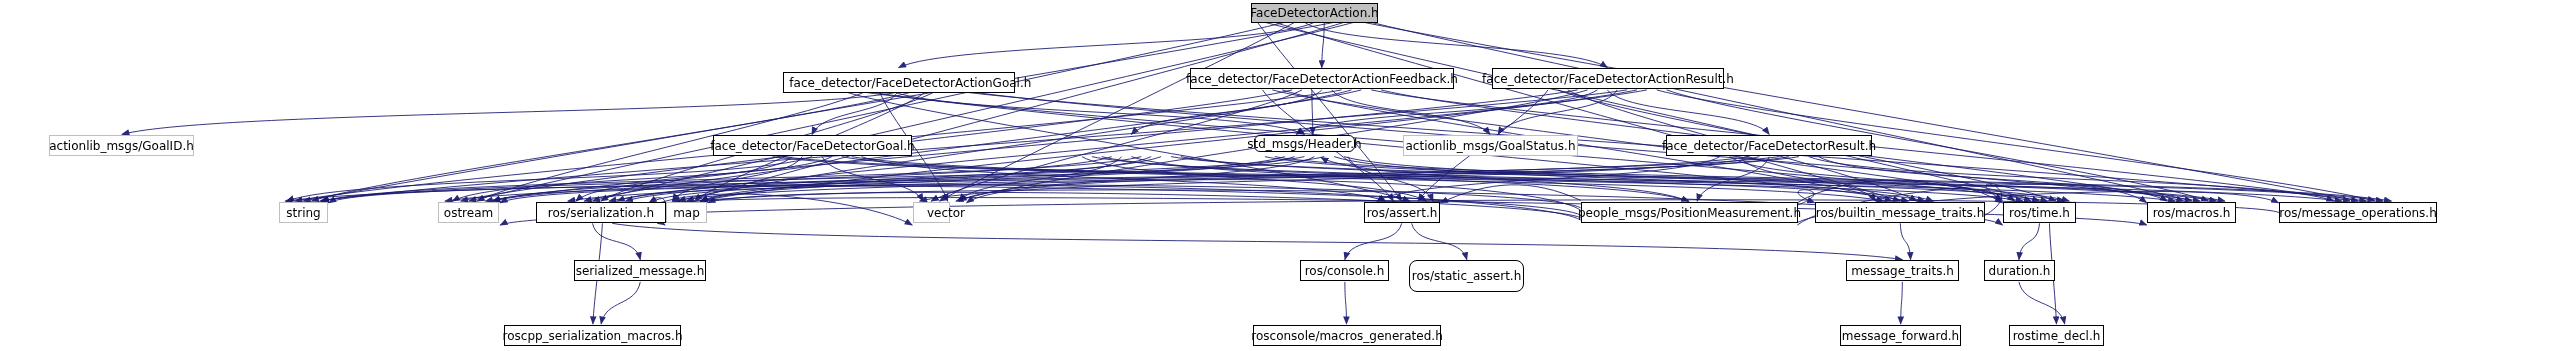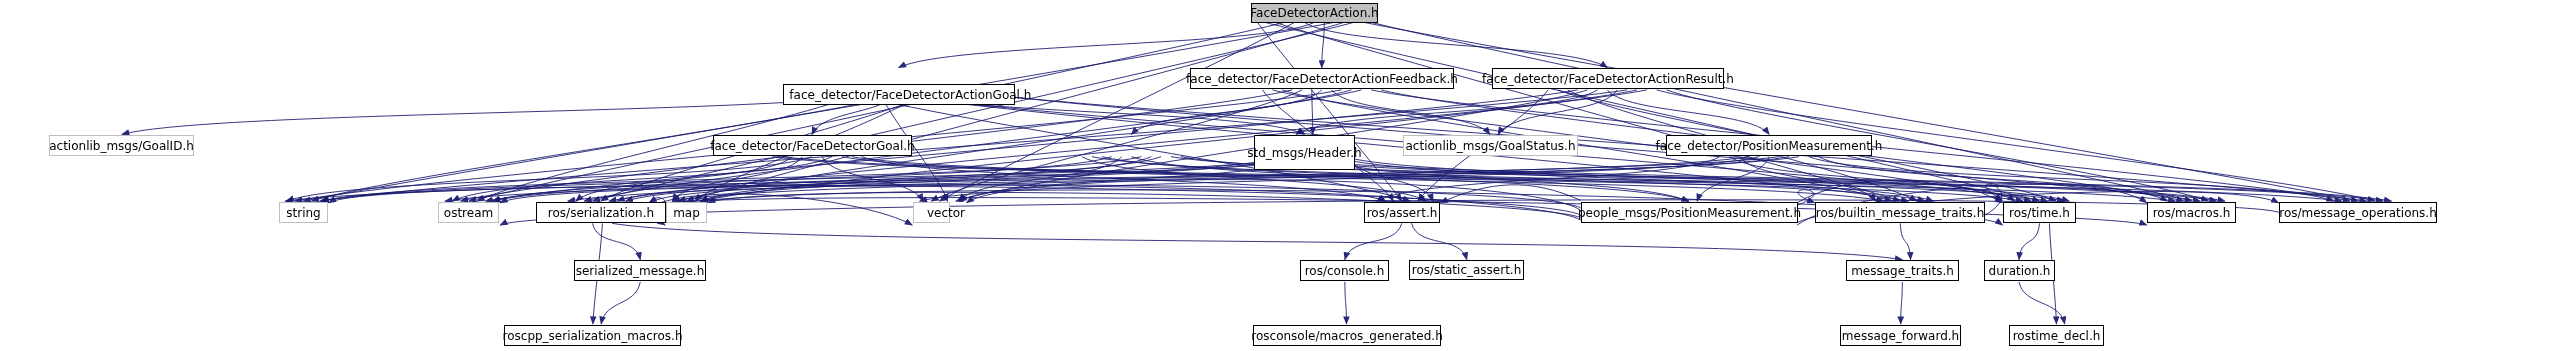--- a/index.html
+++ b/index.html
@@ -154,42 +154,42 @@
         <path d="M2409,261 C2469,225 2370,207 2430,243" class="edge" marker-end="url(#arrow)"></path>
         <path d="M2308.5,342 C2308.26,372 2306.74,363 2306.5,393" class="edge" marker-end="url(#arrow)"></path>
         <path d="M2475,271 C2472,301 2453,285 2450,315" class="edge" marker-end="url(#arrow)"></path>
         <path d="M2487,271 C2488.02,301 2494.48,363 2495.5,393" class="edge" marker-end="url(#arrow)"></path>
         <path d="M2450,342 C2456.66,372 2498.84,363 2505.5,393" class="edge" marker-end="url(#arrow)"></path>
         <path d="M2766,258 C2706,229 667,244 607,273" class="edge" marker-end="url(#arrow)"></path>
       </g>
   </svg>
   <div id="node-layer">
       <div class="node root" style="left: 1251px; top: 2.5px; width: 127px; height: 20px;">FaceDetectorAction.h</div>
-      <div class="node solid" style="left: 783px; top: 84px; width: 232px; height: 21.4px; padding-left: 26px;">face_detector/FaceDetectorActionGoal.h</div>
+      <div class="node solid" style="left: 783px; top: 72px; width: 232px; height: 21.4px; padding-left: 26px;">face_detector/FaceDetectorActionGoal.h</div>
       <div class="node solid" style="left: 1190px; top: 68px; width: 264px; height: 21.4px; text-align: right;">face_detector/FaceDetectorActionFeedback.h</div>
       <div class="node solid" style="left: 1492px; top: 68px; width: 232px; height: 21.4px;">face_detector/FaceDetectorActionResult.h</div>
       <div class="node leaf" style="left: 49px; top: 135px; width: 145px; height: 21.4px;">actionlib_msgs/GoalID.h</div>
       <div class="node solid" style="left: 713px; top: 135px; width: 199px; height: 21.4px;">face_detector/FaceDetectorGoal.h</div>
-      <div class="node solid" style="left: 1254px; top: 135px; width: 101px; height: 35px;">std_msgs/Header.h</div>
+      <div class="node solid" style="left: 1254px; top: 135px; width: 101px; height: 17px; border-radius: 6px;">std_msgs/Header.h</div>
       <div class="node leaf" style="left: 1403px; top: 135px; width: 175px; height: 21.4px;">actionlib_msgs/GoalStatus.h</div>
-      <div class="node solid" style="left: 1666px; top: 135px; width: 206px; height: 21.4px;">face_detector/PositionMeasurement.h</div>
+      <div class="node solid" style="left: 1666px; top: 135px; width: 206px; height: 21.4px;">face_detector/FaceDetectorResult.h</div>
       <div class="node leaf" style="left: 279px; top: 202px; width: 49px; height: 21.4px;">string</div>
       <div class="node leaf" style="left: 438px; top: 202px; width: 61px; height: 21.4px;">ostream</div>
       <div class="node solid" style="left: 536px; top: 202px; width: 130px; height: 21.4px;">ros/serialization.h</div>
       <div class="node leaf" style="left: 666px; top: 202px; width: 41px; height: 21.4px;">map</div>
       <div class="node leaf" style="left: 913px; top: 202px; width: 31px; height: 21.4px; padding-left: 32px;">vector</div>
       <div class="node solid" style="left: 1364px; top: 202px; width: 76px; height: 21.4px;">ros/assert.h</div>
       <div class="node solid" style="left: 1581px; top: 202px; width: 217px; height: 21.4px;">people_msgs/PositionMeasurement.h</div>
       <div class="node solid" style="left: 1815px; top: 202px; width: 170px; height: 21.4px;">ros/builtin_message_traits.h</div>
       <div class="node solid" style="left: 2003px; top: 202px; width: 73px; height: 21.4px;">ros/time.h</div>
       <div class="node solid" style="left: 2147px; top: 202px; width: 89px; height: 21.4px;">ros/macros.h</div>
       <div class="node solid" style="left: 2279px; top: 202px; width: 158px; height: 21.4px;">ros/message_operations.h</div>
       <div class="node solid" style="left: 574px; top: 260px; width: 132px; height: 21.4px;">serialized_message.h</div>
       <div class="node solid" style="left: 1300px; top: 260px; width: 89px; height: 21.4px;">ros/console.h</div>
-      <div class="node solid" style="left: 1409px; top: 260px; width: 115px; height: 20px;">ros/static_assert.h</div>
+      <div class="node solid" style="left: 1409px; top: 260px; width: 115px; height: 32px; border-radius: 8px;">ros/static_assert.h</div>
       <div class="node solid" style="left: 1846px; top: 260px; width: 113px; height: 21.4px;">message_traits.h</div>
       <div class="node solid" style="left: 1984px; top: 260px; width: 71px; height: 21.4px;">duration.h</div>
       <div class="node solid" style="left: 504px; top: 325px; width: 177px; height: 21.4px;">roscpp_serialization_macros.h</div>
       <div class="node solid" style="left: 1253px; top: 325px; width: 188px; height: 21.4px;">rosconsole/macros_generated.h</div>
       <div class="node solid" style="left: 1840px; top: 325px; width: 121px; height: 21.4px;">message_forward.h</div>
       <div class="node solid" style="left: 2009px; top: 325px; width: 95px; height: 21.4px;">rostime_decl.h</div>
     </div>
 </div>
 
 

